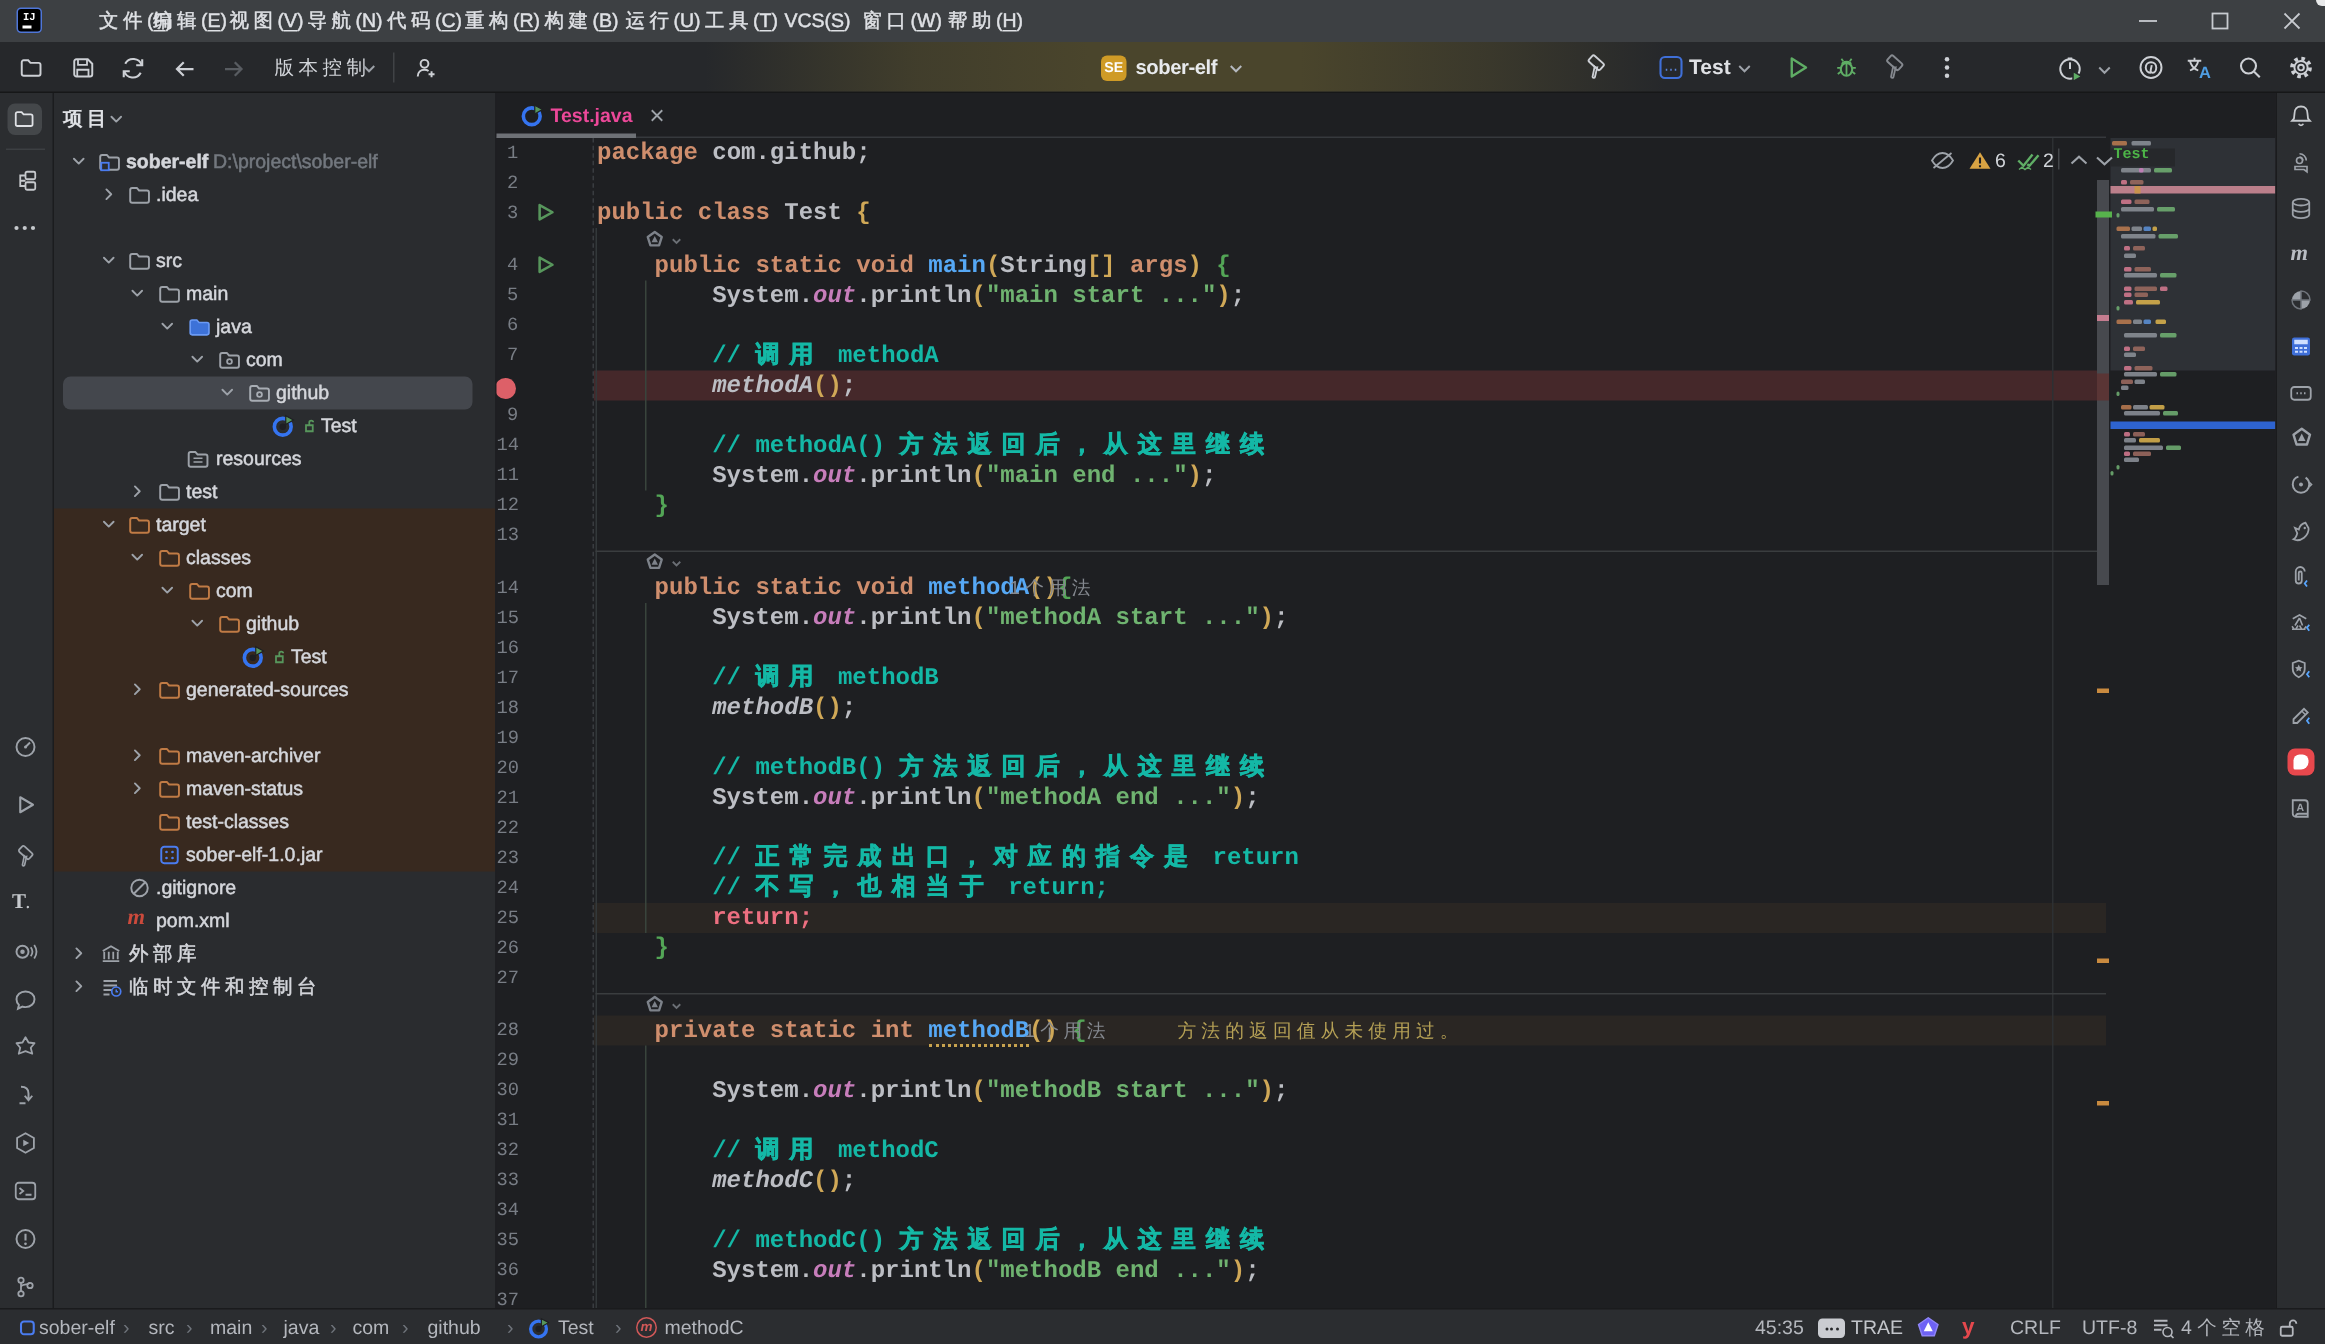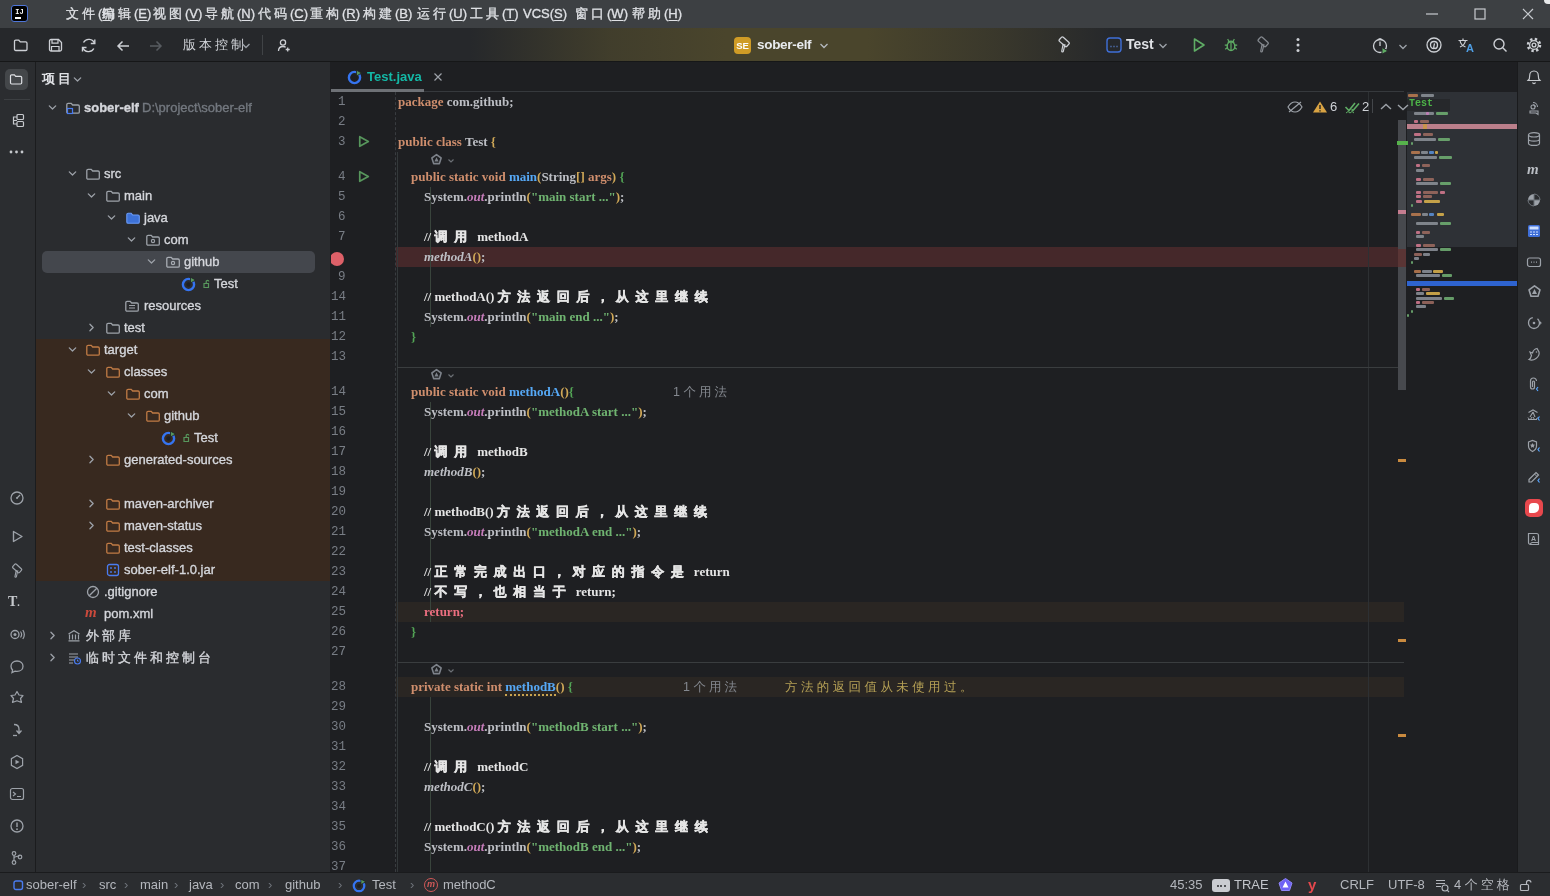--- a/index.html
+++ b/index.html
@@ -27,25 +27,25 @@
   #leftbar { position:absolute; left:0; top:62px; width:36px; height:810px; background:#2b2d30; border-right:1px solid #1b1c1e; }
 
   
   #tree { position:absolute; left:36px; top:62px; width:294px; height:810px; background:#2a2c2f; overflow:hidden; }
   .trow { position:absolute; left:0; width:294px; height:22px; color:#d4d6db; font-size:13px; }
   .trow .lbl { position:absolute; top:3px; line-height:16px; white-space:nowrap; -webkit-text-stroke:0.35px currentColor; }
 
   
   #edwrap { position:absolute; left:331px; top:62px; width:1073px; height:810px; background:#1e1f22; overflow:hidden; }
   #tabbar { position:absolute; left:331px; top:62px; width:1186px; height:30px; background:#1e1f22; border-bottom:1px solid #36393d; }
-  .cl { position:absolute; left:67px; height:20px; line-height:20px; font-family:Liberation Serif, serif; font-weight:bold; font-size:13px; white-space:pre; color:#bcbec4; }
+  .cl { position:absolute; left:67px; height:20px; line-height:20px; font-family:Liberation Mono, monospace; font-weight:bold; font-size:16px; white-space:pre; color:#bcbec4; }
   .gn { position:absolute; left:0px; width:14.5px; text-align:right; height:20px; line-height:20px; font-family:"Liberation Mono", monospace; font-size:12.5px; color:#787d85; }
   .kw { color:#cf8e6d; } .mtd { color:#56a8f5; } .fld { color:#c77dbb; font-style:italic; }
   .str { color:#6fb370; } .byl { color:#d0a857; } .bgr { color:#53a556; }
-  .cmt { color:#e5e5e5; } .ita { font-style:italic; }
+  .cmt { color:#14b8a6; } .ita { font-style:italic; }
   .cj { letter-spacing:6.7px; -webkit-text-stroke:0.4px currentColor; }
   .hint { white-space:nowrap; font-family:"Liberation Sans",sans-serif; font-weight:400; font-size:12.5px; color:#84888f; letter-spacing:0; }
   .warn { white-space:nowrap; font-family:"Liberation Sans",sans-serif; font-weight:400; font-size:12.5px; color:#b5a055; letter-spacing:0; }
 
   
   #minimap { position:absolute; left:1404px; top:62px; width:113px; height:810px; background:#1e1f22; }
   .mb { position:absolute; height:3px; border-radius:1px; opacity:0.88; }
 
   
   #rightbar { position:absolute; left:1517px; top:62px; width:33px; height:810px; background:#2b2d30; border-left:1px solid #1a1b1d; }
@@ -319,20 +319,29 @@
     <div class="trow" style="top:35px">
       <svg class="ic" style="left:11px;top:5px" width="11" height="11">
           <use href="#chevd"></use>
         </svg>
       <svg class="ic" style="left:29px;top:3px" width="16" height="16" stroke="#9da2a9">
           <use href="#fold"></use>
           <rect x="2.5" y="8.5" width="5" height="5" fill="#2a2c2f" stroke="#4a7cf0" stroke-width="1.2"></rect>
         </svg>
       <span class="lbl" style="left:48px;font-weight:bold">sober-elf</span>
       <span class="lbl" style="left:106px;color:#73787f">D:\project\sober-elf</span>
+    </div>
+    <div class="trow" style="top:57px">
+      <svg class="ic" style="left:31px;top:5px" width="11" height="11">
+          <use href="#chevr"></use>
+        </svg>
+      <svg class="ic" style="left:49px;top:3px" width="16" height="16" stroke="#9da2a9">
+          <use href="#fold"></use>
+        </svg>
+      <span class="lbl" style="left:68px">.idea</span>
     </div>
     <div class="trow" style="top:101px">
       <svg class="ic" style="left:31px;top:5px" width="11" height="11">
           <use href="#chevd"></use>
         </svg>
       <svg class="ic" style="left:49px;top:3px" width="16" height="16" stroke="#9da2a9">
           <use href="#fold"></use>
         </svg>
       <span class="lbl" style="left:68px">src</span>
     </div>
@@ -635,21 +644,21 @@
     <div class="abs" style="left:1031px;top:36px;color:#d0d3d8;font-size:13px;line-height:18px">2</div>
     <div class="abs" style="left:1041px;top:37px;width:1px;height:14px;background:#43464a"></div>
     <svg class="ic" style="left:1048px;top:40px" width="14" height="10">
         <path d="M2 7 L7 2.5 L12 7" fill="none" stroke="#9da2a9" stroke-width="1.4"></path>
       </svg>
     </div>
   <div id="tabbar">
     <svg class="ic" style="left:16px;top:7px" width="16" height="16">
         <use href="#classic"></use>
       </svg>
-    <div class="abs" style="left:36px;top:0;height:30px;line-height:29px;color:#14b8a6;font-size:13px;font-weight:bold">Test.java</div>
+    <div class="abs" style="left:36px;top:0;height:30px;line-height:29px;color:#ec4899;font-size:13px;font-weight:bold">Test.java</div>
     <svg class="ic" style="left:101px;top:9px" width="12" height="12">
         <path d="M2.5 2.5 L9.5 9.5 M9.5 2.5 L2.5 9.5" stroke="#9da2a9" stroke-width="1.2"></path>
       </svg>
     <div class="abs" style="left:0;top:27px;width:93px;height:3px;background:#6e7176"></div>
   </div>
   <div id="minimap">
     <div class="abs dotsb" style="left:3px;top:30px;width:110px;height:155px;background:#2e3136"></div>
     <div class="abs" style="left:-6px;top:58px;width:8px;height:270px;background:#47494e"></div>
     <div class="abs" style="left:-7px;top:79px;width:11px;height:4px;background:#57b24c"></div>
     <div class="abs" style="left:-6px;top:148px;width:8px;height:4px;background:#c57d90"></div>

